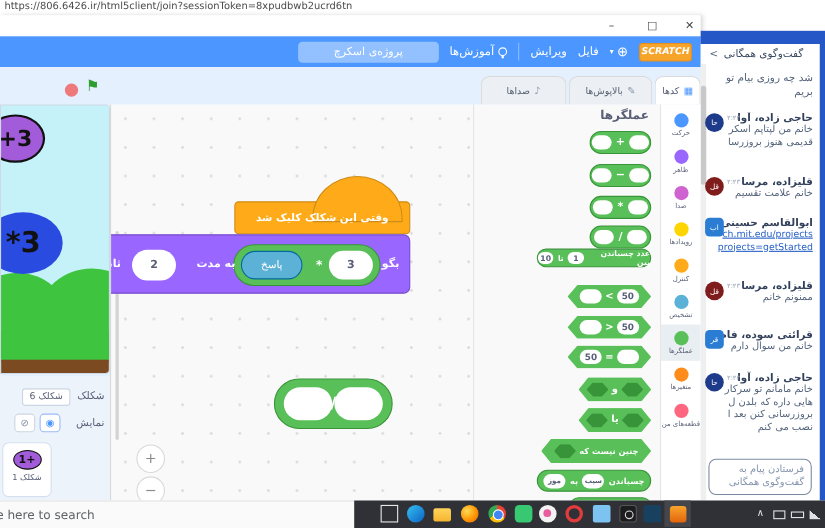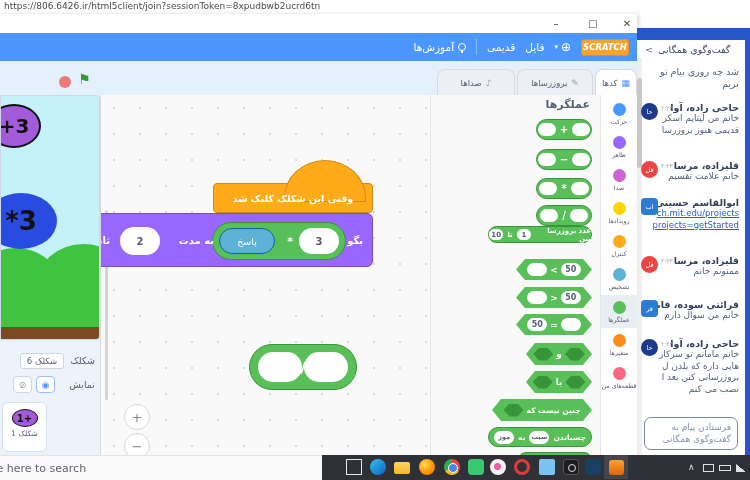--- a/index.html
+++ b/index.html
@@ -104,21 +104,21 @@
 .right-strip{left:745px;top:40px;width:5px;height:415px;background:#2557C7}
 .chat{left:637px;top:40px;width:108px;height:415px;background:#fff;overflow:hidden;direction:rtl}
 .chat-head{position:absolute;left:8px;top:4px;direction:ltr;display:flex;align-items:center;gap:5px;font-size:9.5px;color:#3b4a63}
 .chat-back{color:#5b6b85;cursor:pointer}
 .chat-scroll{position:absolute;left:0;top:18px;width:5px;height:397px;background:#efefef}
 .chat-thumb{position:absolute;left:0;top:20px;width:5px;height:90px;background:#c8c8c8;border-radius:3px}
 .cont-lines{position:absolute;left:0;right:6px;top:26px;font-size:9.5px;color:#52627a;text-align:right;line-height:12px;white-space:nowrap}
 .cmsg{position:absolute;left:0;right:6px;text-align:right}
 .av{position:absolute;left:4px;top:1px;width:17px;height:17px;color:#fff;font-size:6.5px;display:flex;align-items:center;justify-content:center;border-radius:50%}
 .av-sq{border-radius:4px}
-.av-a{background:#1E3A8A}.av-b{background:#ef4444}.av-c{background:#2B7CD3}
+.av-a{background:#1E3A8A}.av-b{background:#7f1d1d}.av-c{background:#2B7CD3}
 .mname{font-size:9.5px;font-weight:bold;color:#33415c;white-space:nowrap;display:block;overflow:hidden}
 .mtime{position:absolute;left:24px;top:2px;font-size:6px;color:#98a2b3;direction:ltr}
 .mline{font-size:9px;color:#52627a;line-height:11.5px;white-space:nowrap;overflow:hidden}
 .mlink{font-size:8.5px;color:#2A62C9;text-decoration:underline;line-height:11.5px;white-space:nowrap;overflow:hidden;direction:ltr;text-align:right;cursor:pointer}
 .chat-input{position:absolute;left:7px;right:7px;top:377px;height:33px;border:1px solid #7c8aa0;border-radius:7px;padding:3px 6px;font-size:9px;color:#8494ad;text-align:right;line-height:12px;cursor:text}
 
 .tb-left{left:0;top:455px;width:322px;height:25px;background:#FAFAFA;border-top:1px solid #E4E4E4;overflow:hidden}
 .tb-search{position:absolute;left:-22px;top:6px;font-size:11px;color:#5f6368;white-space:nowrap;cursor:text}
 .tb-dark{left:322px;top:455px;width:428px;height:25px;background:#303136}
 .ti{position:absolute;top:4px;width:16px;height:16px;cursor:pointer}
@@ -158,26 +158,27 @@
   <span class="wc" style="left:578px">□</span>
   <span class="wc" style="left:612px">✕</span>
 
   <div class="abs menubar">
     <div class="logo">SCRATCH</div>
     <div class="globe-wrap">
       <span class="globe">⊕</span>
       <span class="caret">▾</span>
     </div>
     <span class="mitem">فایل</span>
-    <span class="mitem">قدیمی</span>
+    <span class="mitem">ویرایش</span>
     <div class="mdiv"></div>
     <div class="bulbwrap">
       <span class="bulb"></span>
       <span class="mitem">آموزش‌ها</span>
     </div>
+    <div class="proj-input">پروژه‌ی اسکرچ</div>
   </div>
 
   <div class="abs editor-bg"></div>
 
   <div class="abs stopb"></div>
   <div class="abs flagb">⚑</div>
   <div class="abs stage">
     <div class="hill hill1"></div>
     <div class="hill hill2"></div>
     <div class="hillfill"></div>
@@ -220,21 +221,21 @@
     <div class="zbtn z1">+</div>
     <div class="zbtn z2">−</div>
   </div>
 
   <div class="tab tab-sounds">
     <span class="ticon">♪</span>
     <span>صداها</span>
   </div>
   <div class="tab tab-costumes">
     <span class="ticon">✎</span>
-    <span>بروزرسا‌ها</span>
+    <span>بالاپوش‌ها</span>
   </div>
   <div class="tab tab-code">
     <span class="ticon ticon-code">▦</span>
     <span>کدها</span>
   </div>
 
   <div class="abs palette">
     <div class="phead">عملگرها</div>
     <div class="pill p-op" style="top:24px">
       <span class="slot"></span>
@@ -250,21 +251,21 @@
       <span class="slot"></span>
       <span>*</span>
       <span class="slot"></span>
     </div>
     <div class="pill p-op" style="top:110px">
       <span class="slot"></span>
       <span>/</span>
       <span class="slot"></span>
     </div>
     <div class="pill p-rand" style="top:131px">
-      <span>عدد بروزرسا بین</span>
+      <span>عدد چسباندن بین</span>
       <span class="slot">1</span>
       <span>تا</span>
       <span class="slot">10</span>
     </div>
     <div class="phex" style="top:164px">
       <span class="slot">50</span>
       <span>&gt;</span>
       <span class="slot"></span>
     </div>
     <div class="phex" style="top:192px">

